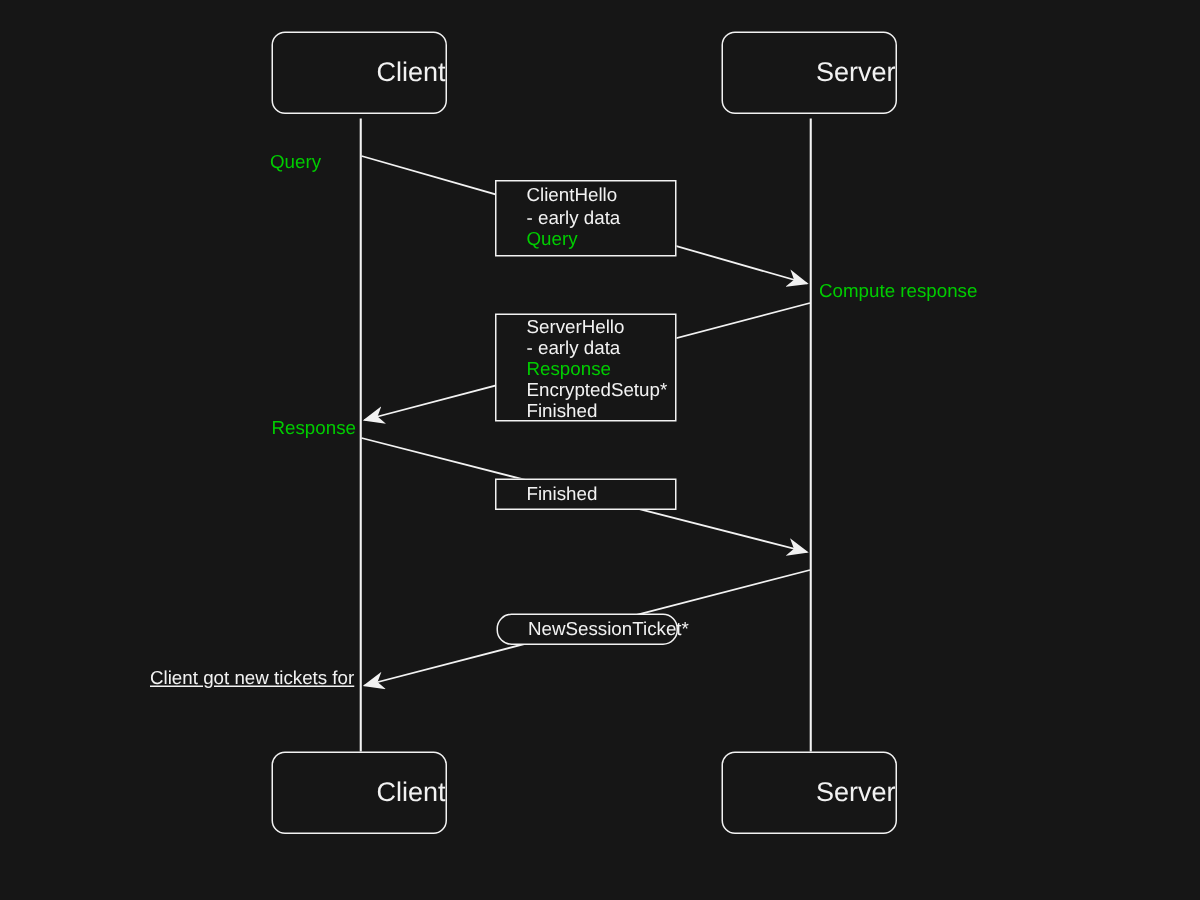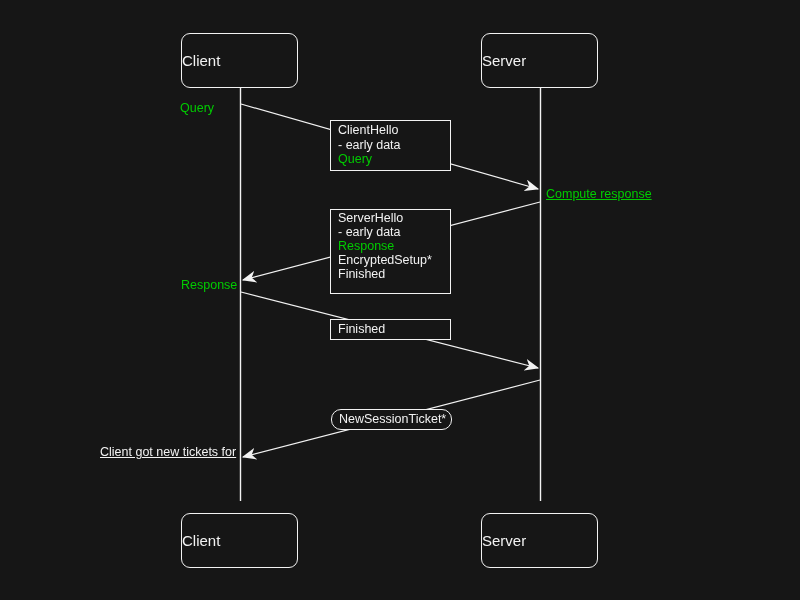--- a/index.html
+++ b/index.html
@@ -26,56 +26,55 @@
   .lifeline { stroke: var(--fg); stroke-width: 1.4; }
 
   .actor {
     position: absolute;
     width: 117px;
     height: 55px;
     border: 1.5px solid var(--fg);
     border-radius: 9px;
     background: var(--bg);
     color: var(--fg);
-    font-size: 15px;
+    font-size: 18px;
     display: flex;
     align-items: center;
-    justify-content: flex-start;
-    margin-top: 12px;
+    justify-content: flex-end;
   }
   #actor-client-top  { left: 181px; top: 21px; }
   #actor-server-top  { left: 481px; top: 21px; }
   #actor-client-bottom { left: 181px; top: 501px; }
   #actor-server-bottom { left: 481px; top: 501px; }
 
   .msgbox {
     position: absolute;
     border: 1px solid var(--fg);
     background: var(--bg);
     color: var(--fg);
     font-size: 12.5px;
     line-height: 14.5px;
-    padding: 2px 7px;
+    padding: 2px 20px;
   }
   #box-clienthello { left: 330px; top: 120px; width: 121px; height: 51px; }
-  #box-serverhello { left: 330px; top: 209px; width: 121px; height: 85px; line-height: 13.9px; }
+  #box-serverhello { left: 330px; top: 209px; width: 121px; height: 72px; line-height: 13.9px; }
   #box-finished    { left: 330px; top: 319px; width: 121px; height: 21px; }
   #box-nst         { left: 331px; top: 409px; width: 121px; height: 21px; border-radius: 10px; }
 
   .ln { white-space: nowrap; }
   .ln.green { color: var(--green); }
 
   .sidelabel {
     position: absolute;
     color: var(--green);
     font-size: 12.5px;
     white-space: nowrap;
   }
   #lbl-query    { left: 180px; top: 101px; }
-  #lbl-compute  { left: 546px; top: 187px; text-decoration: underline; }
+  #lbl-compute  { left: 546px; top: 187px; }
   #lbl-response { left: 181px; top: 278px; }
 
   .note {
     position: absolute;
     left: 100px;
     top: 444px;
     color: var(--fg);
     font-size: 12.5px;
     line-height: 16px;
     white-space: nowrap;

